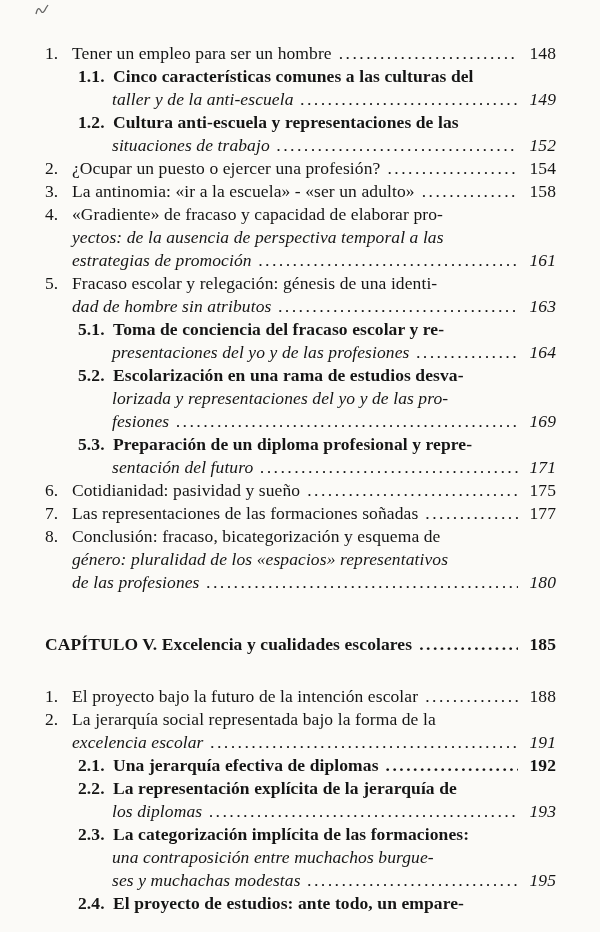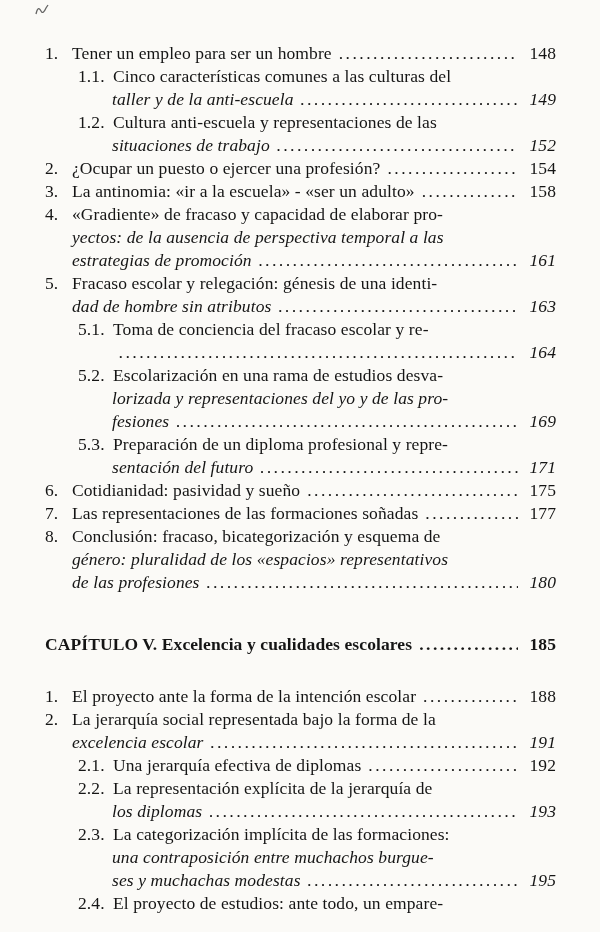--- a/index.html
+++ b/index.html
@@ -22,21 +22,21 @@
     padding: 42px 44px 0 45px;
   }
   .line {
     display: flex;
     align-items: baseline;
     font-size: 17.5px;
     line-height: 23px;
     letter-spacing: 0.1px;
   }
   .l1 { padding-left: 27px; font-style: italic; }
-  .l2 { padding-left: 33px; }
+  .l2 { padding-left: 33px; font-weight: bold; }
   .l3 { padding-left: 67px; font-style: italic; }
   .num { flex: 0 0 27px; white-space: nowrap; }
   .l2 .num { flex: 0 0 35px; }
   .t { white-space: nowrap; }
   .dots {
     flex: 1 1 auto;
     overflow: hidden;
     white-space: nowrap;
     min-width: 10px;
     margin: 0 6px 0 7px;
@@ -134,20 +134,21 @@
     <span class="dots"></span>
     <span class="pg">163</span>
   </div>
 
   <div class="line l2">
     <span class="num">5.1.</span>
     <span class="t">Toma de conciencia del fracaso escolar y re-</span>
   </div>
 
   <div class="line l3">
+    <span class="t">presentaciones del yo y de las profesiones</span>
     <span class="dots"></span>
     <span class="pg">164</span>
   </div>
 
   <div class="line l2">
     <span class="num">5.2.</span>
     <span class="t">Escolarización en una rama de estudios desva-</span>
   </div>
 
   <div class="line l3">
@@ -205,21 +206,21 @@
   <div class="line l0 bold">
     <span class="t">CAPÍTULO V. Excelencia y cualidades escolares</span>
     <span class="dots"></span>
     <span class="pg">185</span>
   </div>
 
   <div class="gap2"></div>
 
   <div class="line l0">
     <span class="num">1.</span>
-    <span class="t">El proyecto ante la forma de la intención escolar</span>
+    <span class="t">El proyecto bajo la futuro de la intención escolar</span>
     <span class="dots"></span>
     <span class="pg">188</span>
   </div>
 
   <div class="line l0">
     <span class="num">2.</span>
     <span class="t">La jerarquía social representada bajo la forma de la</span>
   </div>
 
   <div class="line l1">

